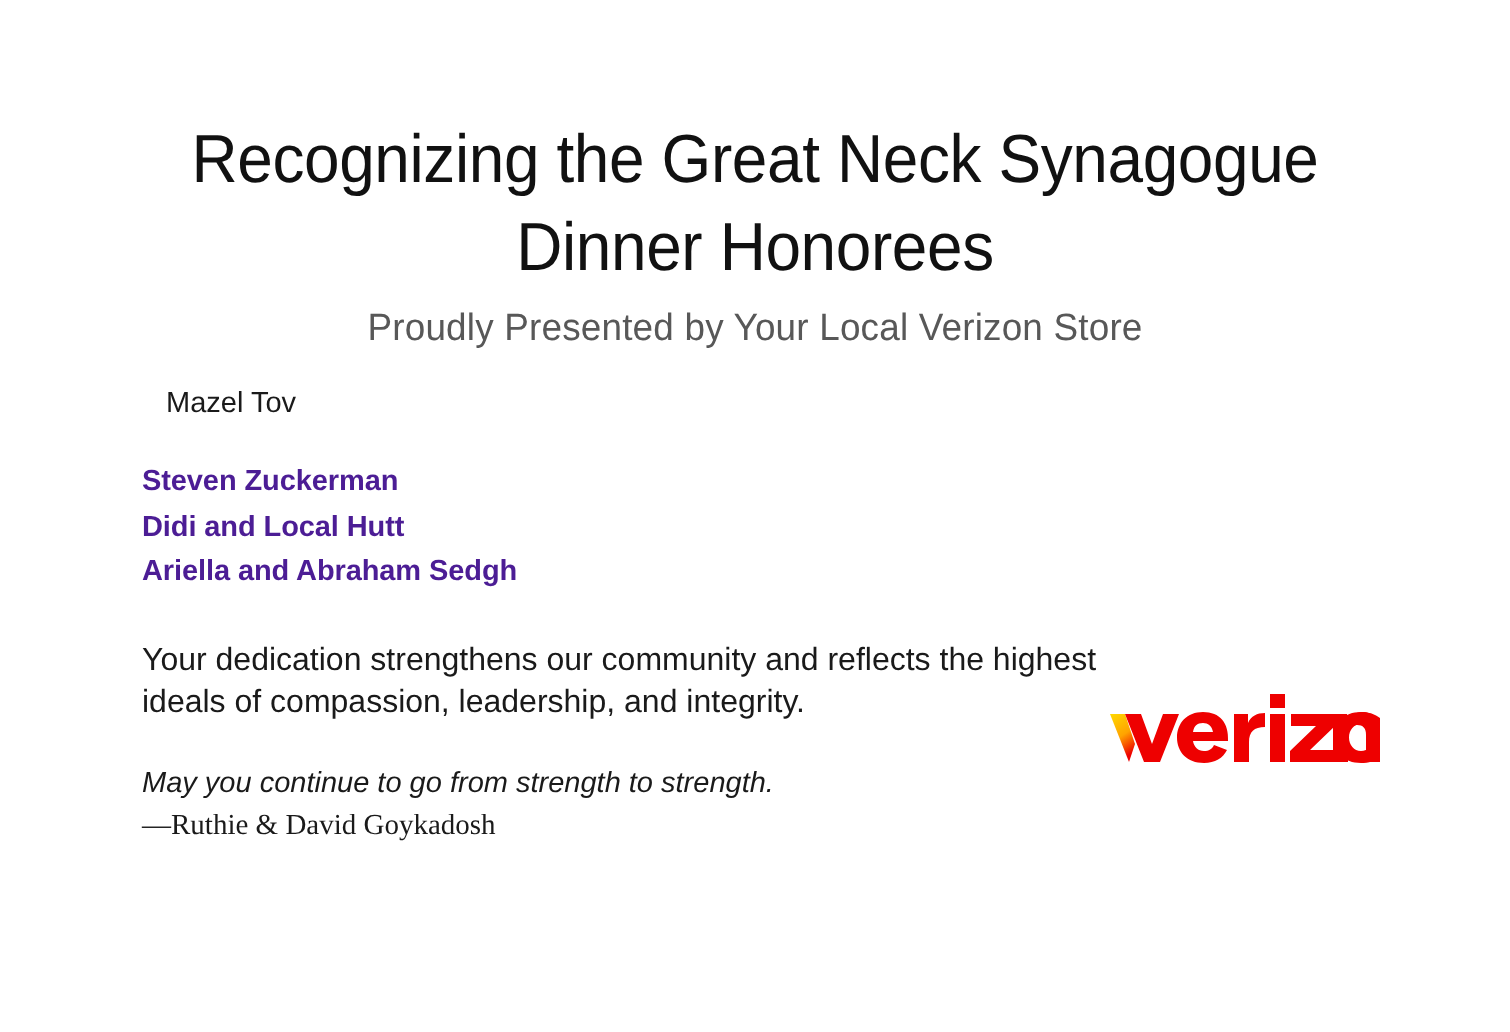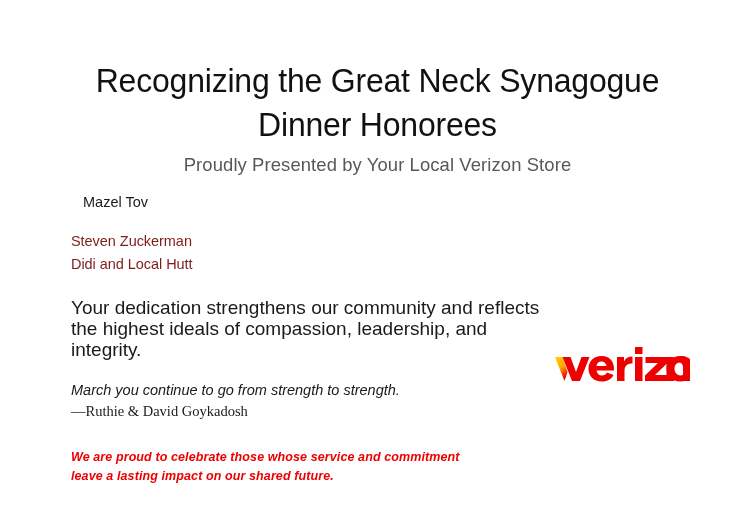--- a/index.html
+++ b/index.html
@@ -74,28 +74,28 @@
     margin: 0 0 18px 12px;
   }
 
   .honorees {
     margin: 0 0 22px 0;
     padding: 0;
     list-style: none;
   }
   .honoree {
     font-size: 14.5px;
-    font-weight: 400;
-    color: #7f1d1d;
+    font-weight: 700;
+    color: #4c1d95;
     line-height: 22.5px;
     letter-spacing: -0.05px;
   }
 
   .paragraph {
-    font-size: 19px;
+    font-size: 16px;
     font-weight: 400;
     color: #1a1a1a;
     line-height: 21px;
     margin: 0 0 20px 0;
     max-width: 480px;
   }
 
   .blessing {
     font-size: 14.5px;
     font-style: italic;
@@ -154,31 +154,28 @@
 
   <div class="subtitle">Proudly Presented by Your Local Verizon Store</div>
 
   <div class="body-block">
 
     <p class="salutation">Mazel Tov</p>
 
     <ul class="honorees">
       <li class="honoree">Steven Zuckerman</li>
       <li class="honoree">Didi and Local Hutt</li>
+      <li class="honoree">Ariella and Abraham Sedgh</li>
     </ul>
 
     <p class="paragraph">Your dedication strengthens our community and reflects the highest ideals of compassion, leadership, and integrity.</p>
 
-    <p class="blessing">March you continue to go from strength to strength.</p>
+    <p class="blessing">May you continue to go from strength to strength.</p>
     <p class="attribution">—Ruthie &amp; David Goykadosh</p>
 
-    <ul class="closing">
-      <li class="closing-line">We are proud to celebrate  those whose service and commitment</li>
-      <li class="closing-line">leave a lasting impact on our shared future.</li>
-    </ul>
 
   </div>
 
   <div class="logo">
     <svg viewBox="0 0 272 76" xmlns="http://www.w3.org/2000/svg" aria-hidden="true">
       <defs>
         <linearGradient id="vz-check" x1="0" y1="0" x2="0.35" y2="1">
           <stop offset="0%" stop-color="#FFD900"></stop>
           <stop offset="55%" stop-color="#FFA300"></stop>
           <stop offset="100%" stop-color="#EE0000"></stop>

